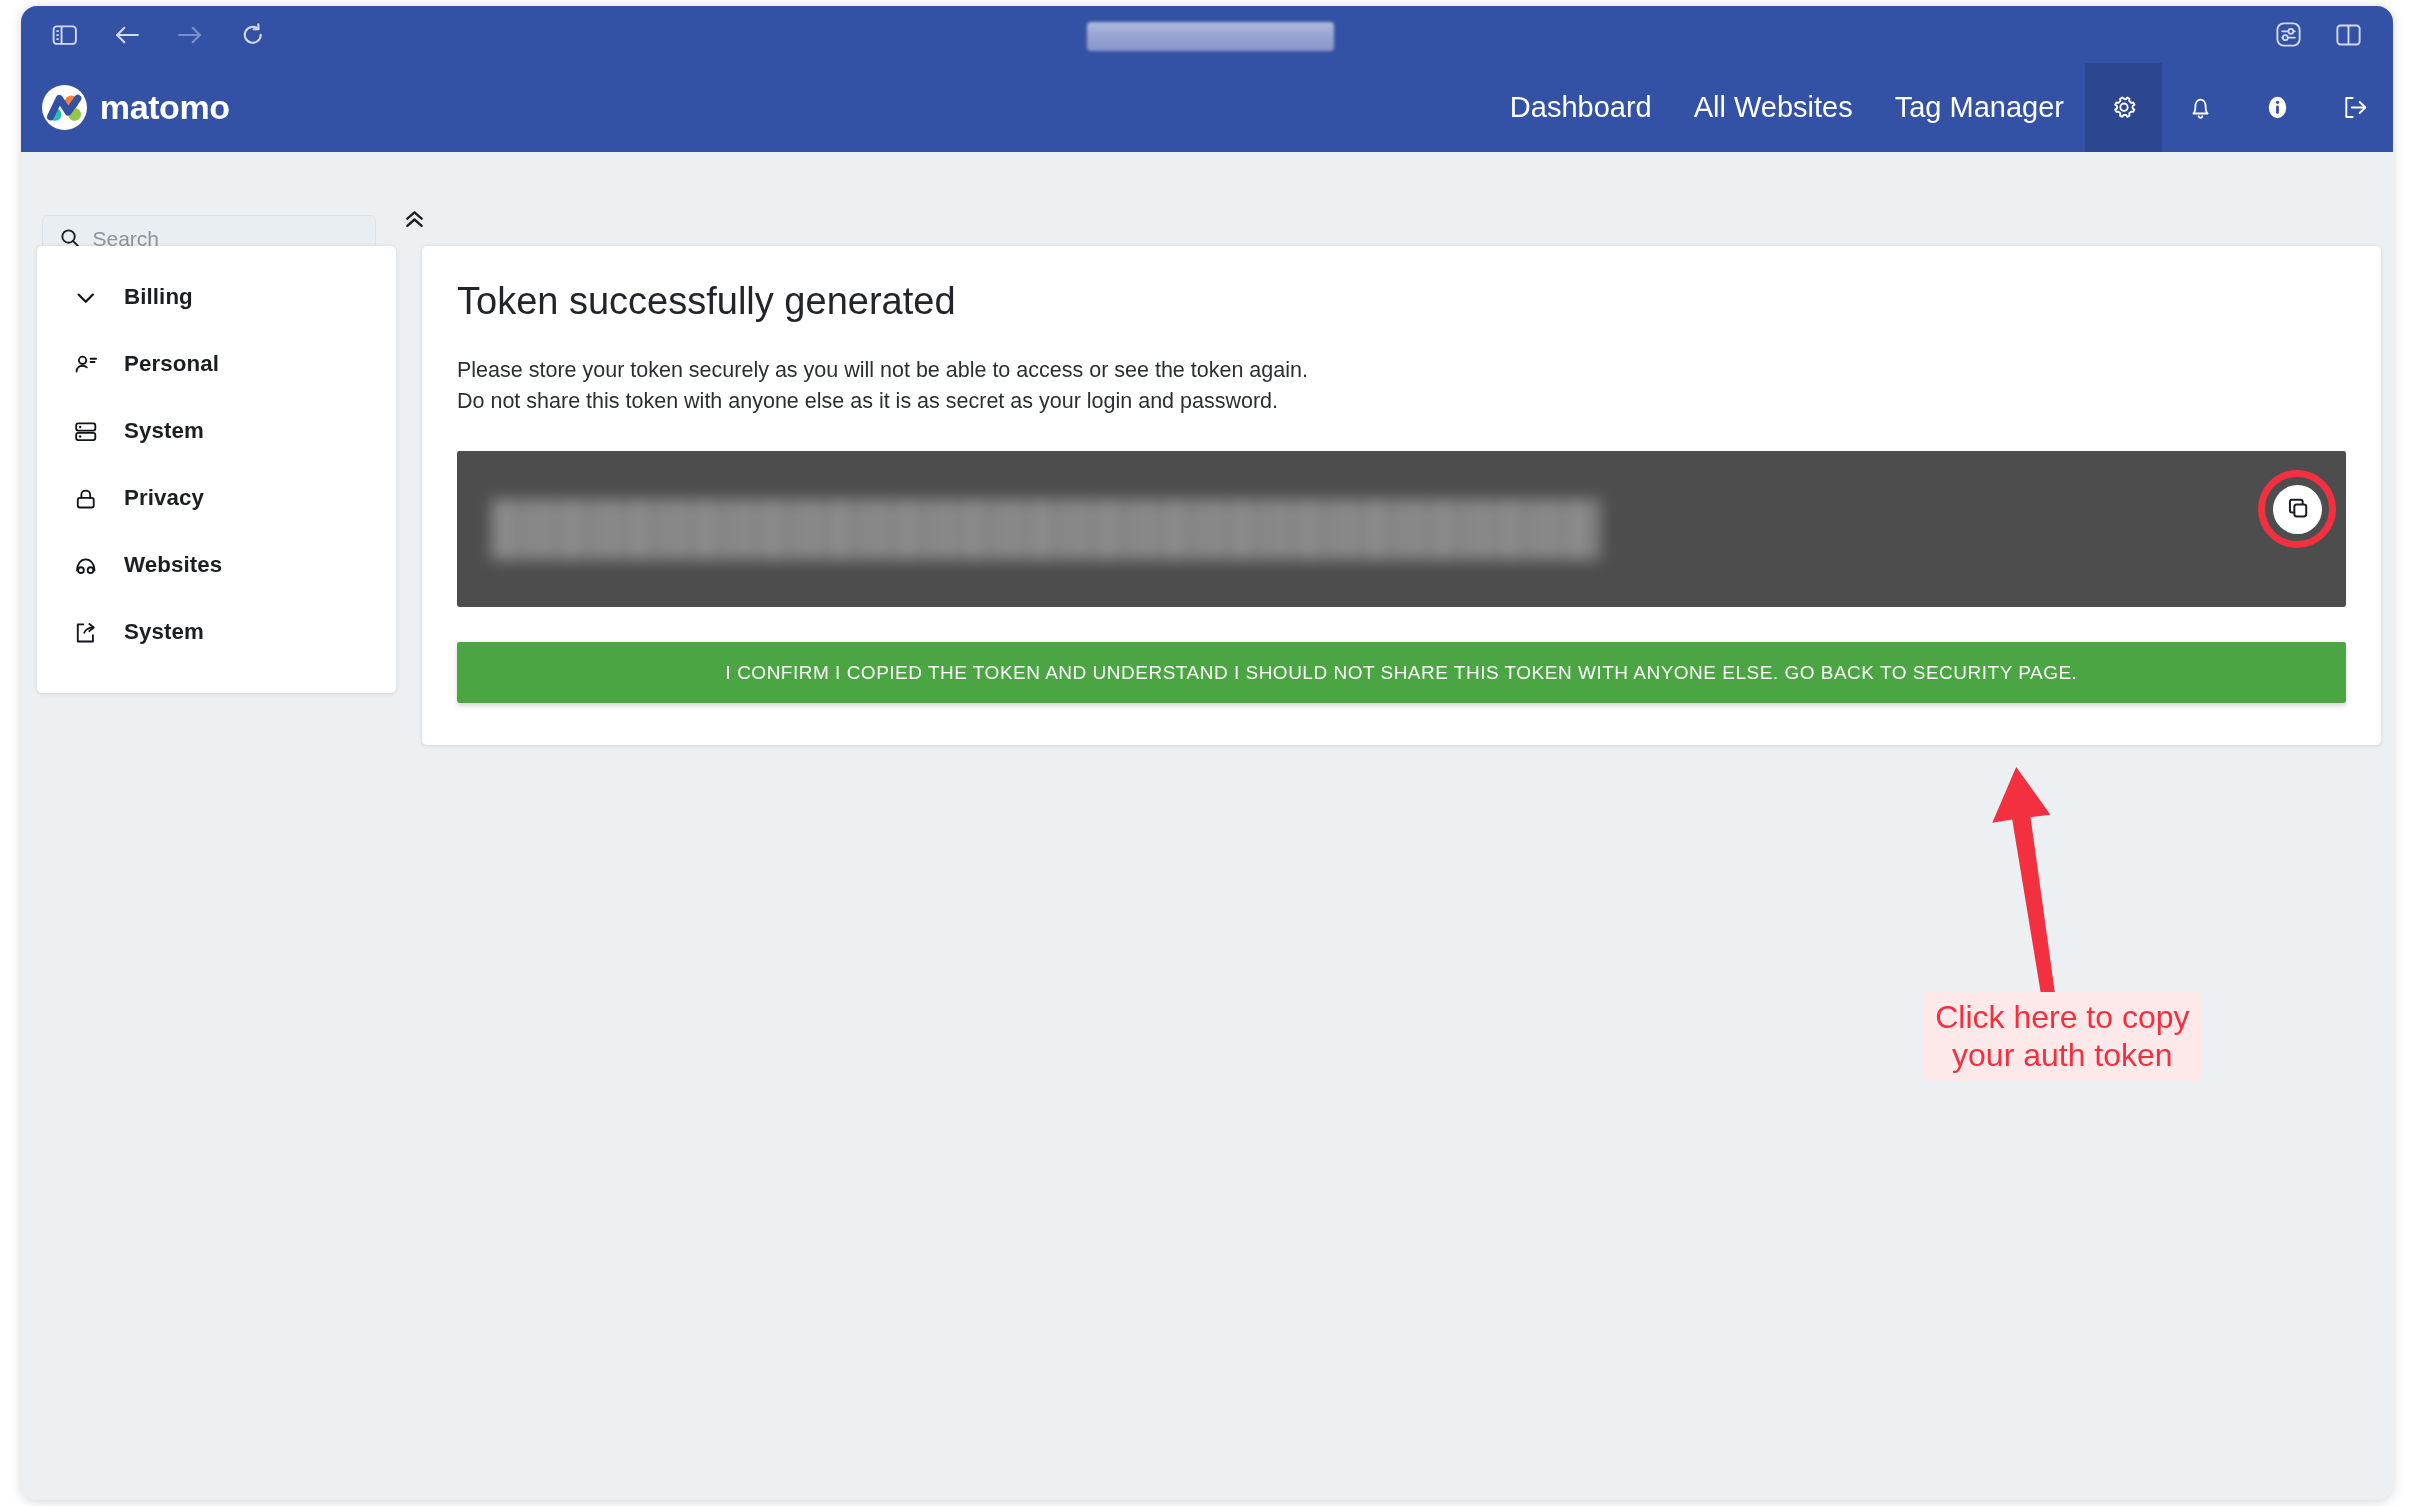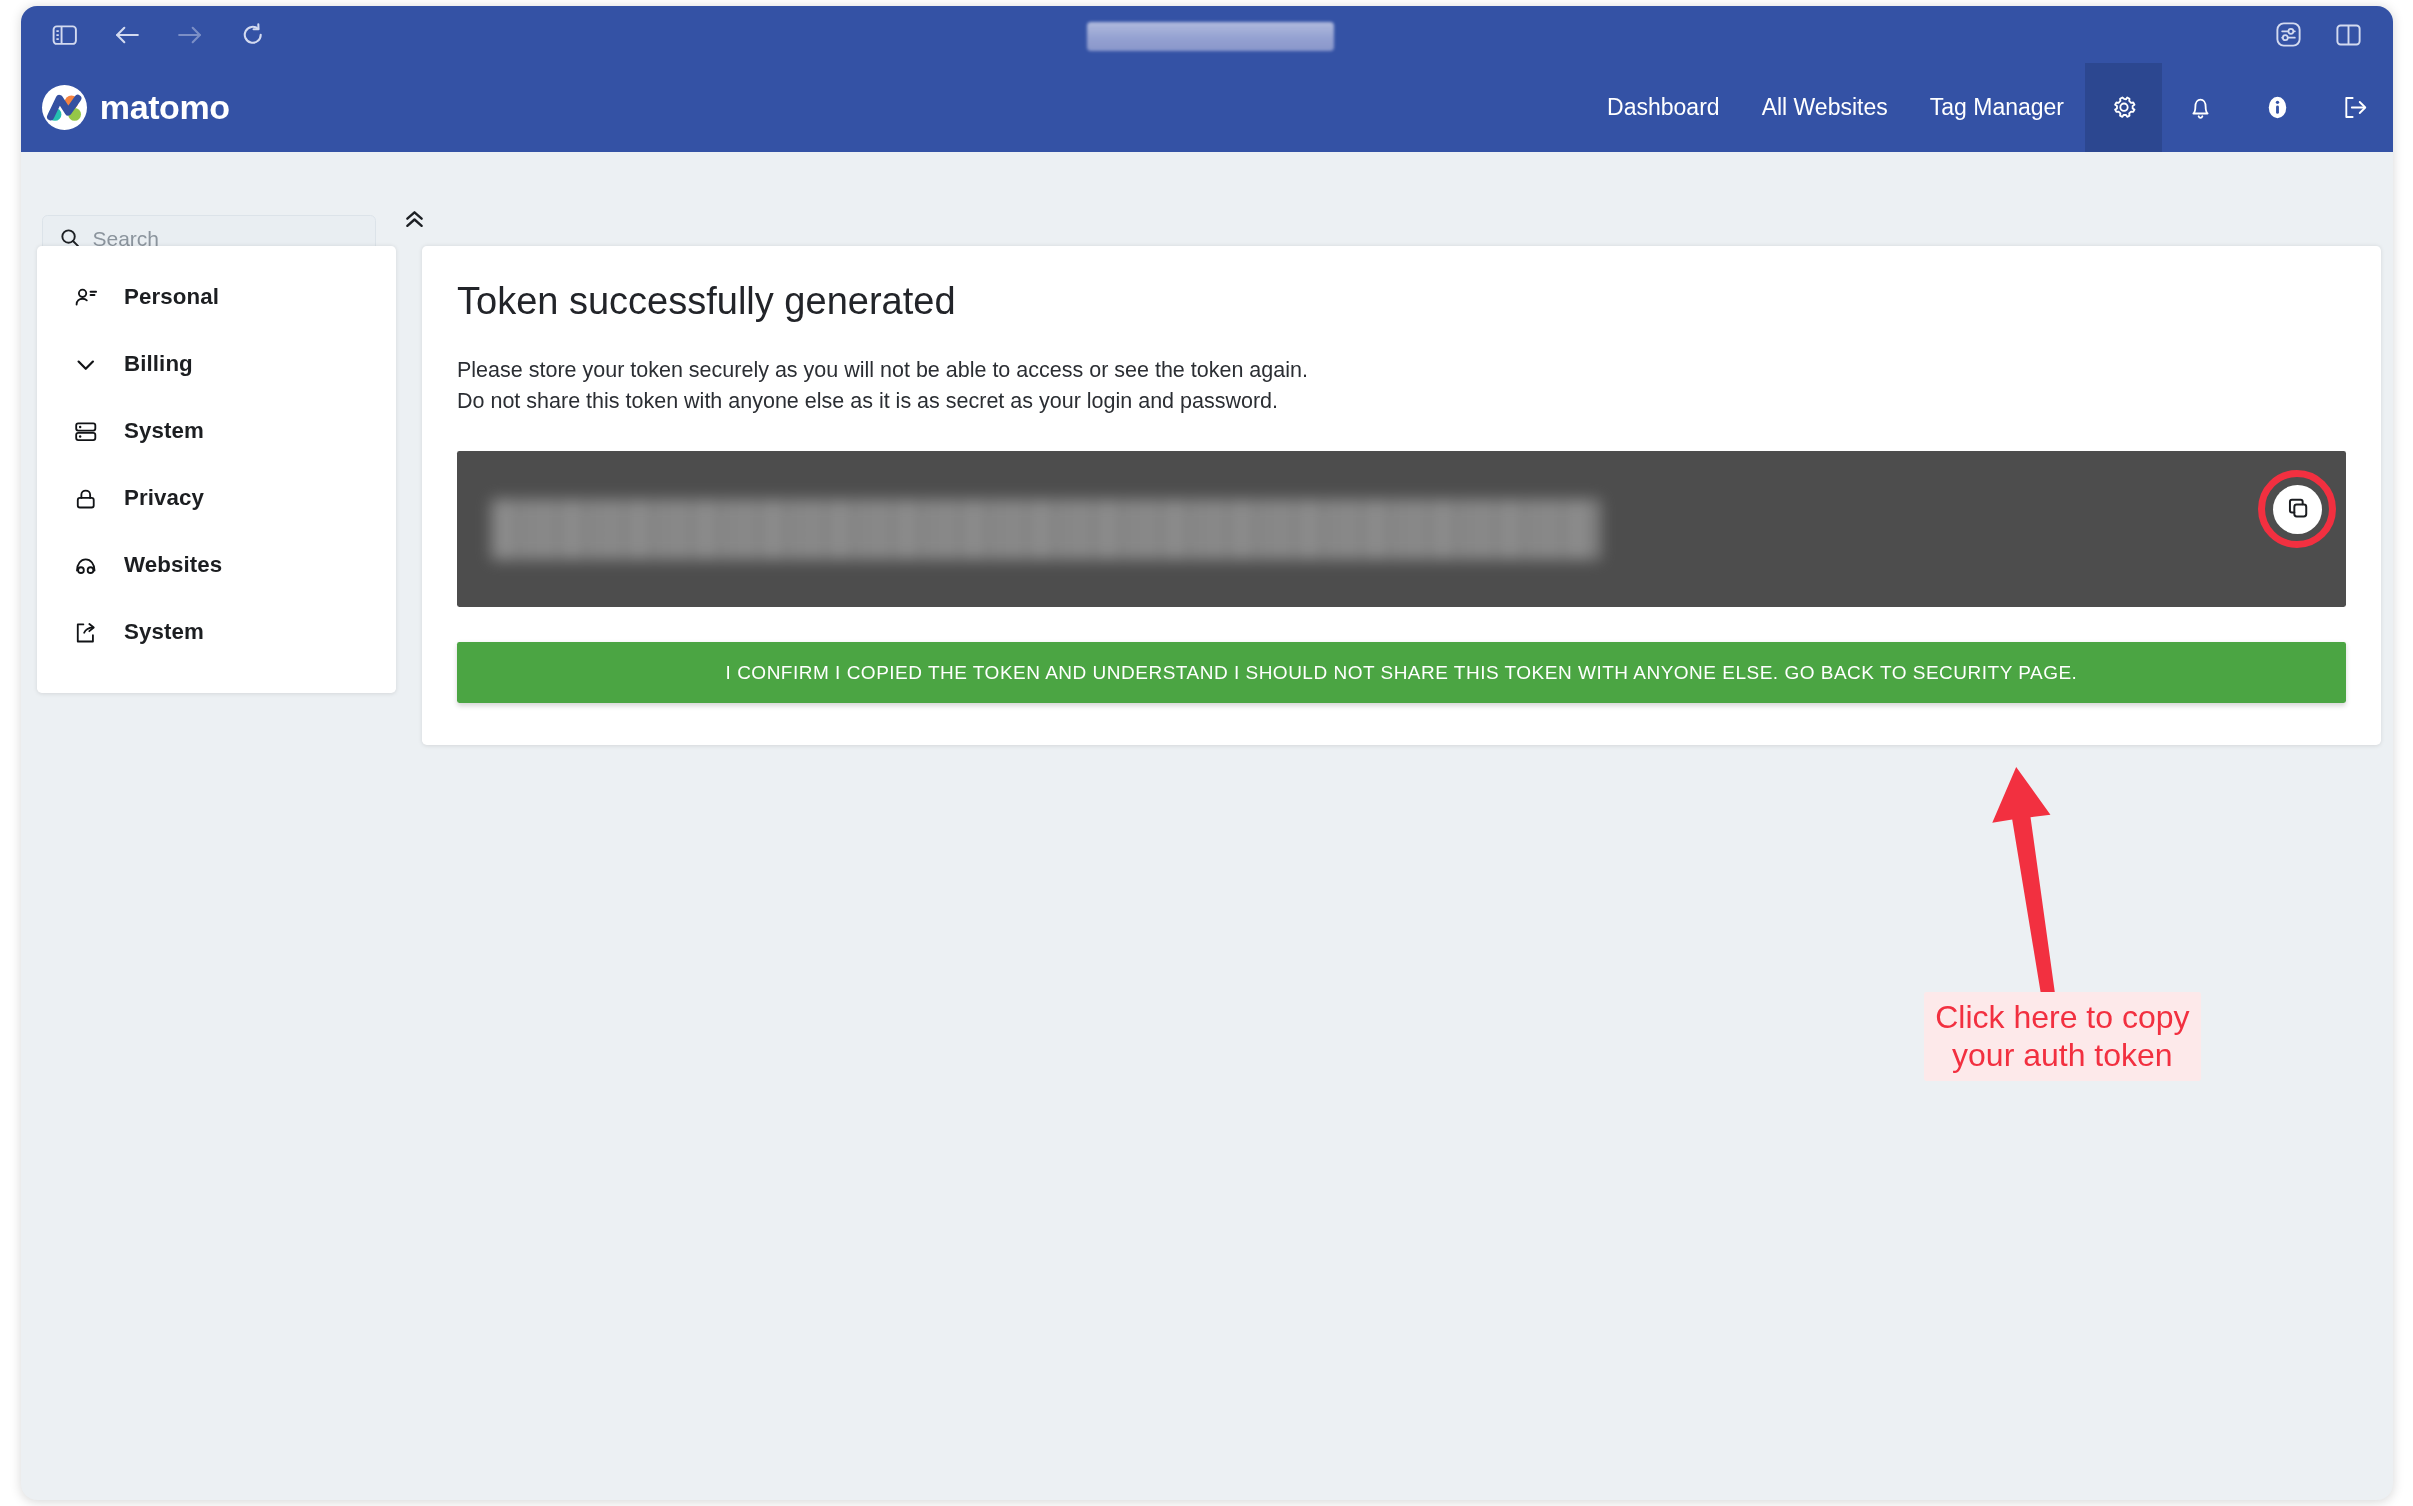--- a/index.html
+++ b/index.html
@@ -79,21 +79,21 @@
   }
   .app-nav {
     position: absolute;
     right: 0; top: 0; height: 89px;
     display: flex; align-items: stretch;
   }
   .nav-link {
     display: flex; align-items: center;
     padding: 0 21px;
     color: #ffffff;
-    font-size: 23px;
+    font-size: 29px;
     font-weight: 400;
     white-space: nowrap;
   }
   .nav-icon-btn {
     width: 77px;
     display: flex; align-items: center; justify-content: center;
   }
   .nav-icon-btn.active { background: #2C4790; }
 
   
@@ -380,36 +380,36 @@
           <polyline points="8,25 17,17 26,25" stroke="#1d2024" stroke-width="3" stroke-linecap="round" stroke-linejoin="round" fill="none"></polyline>
         </svg>
       </div>
     </div>
 
     <nav class="sidebar">
 
       <div class="side-item">
         <span class="side-icon">
           <svg width="25.5" height="25.5" viewBox="0 0 32 32" fill="none">
+            <polyline points="7,12 16,21 25,12" stroke="#111316" stroke-width="2.8" stroke-linecap="round" stroke-linejoin="round" fill="none"></polyline>
+          </svg>
+        </span>
+        <span class="side-label">Billing</span>
+      </div>
+
+      <div class="side-item">
+        <span class="side-icon">
+          <svg width="25.5" height="25.5" viewBox="0 0 32 32" fill="none">
             <circle cx="12" cy="10.5" r="4.6" stroke="#111316" stroke-width="2.3"></circle>
             <path d="M4.5 24.5 C4.5 19.8 8 17.3 12 17.3 C14.1 17.3 16 18 17.3 19.2" stroke="#111316" stroke-width="2.3" stroke-linecap="round" fill="none"></path>
             <line x1="22" y1="8.5" x2="29" y2="8.5" stroke="#111316" stroke-width="2.3" stroke-linecap="round"></line>
             <line x1="22" y1="12.5" x2="27" y2="12.5" stroke="#111316" stroke-width="2.3" stroke-linecap="round"></line>
           </svg>
         </span>
         <span class="side-label">Personal</span>
-      </div>
-
-      <div class="side-item">
-        <span class="side-icon">
-          <svg width="25.5" height="25.5" viewBox="0 0 32 32" fill="none">
-            <polyline points="7,12 16,21 25,12" stroke="#111316" stroke-width="2.8" stroke-linecap="round" stroke-linejoin="round" fill="none"></polyline>
-          </svg>
-        </span>
-        <span class="side-label">Billing</span>
       </div>
 
       <div class="side-item">
         <span class="side-icon">
           <svg width="25.5" height="25.5" viewBox="0 0 32 32" fill="none">
             <rect x="4" y="5.5" width="24" height="9" rx="2.6" stroke="#111316" stroke-width="2.3"></rect>
             <rect x="4" y="17.5" width="24" height="9" rx="2.6" stroke="#111316" stroke-width="2.3"></rect>
             <circle cx="9" cy="10" r="1.5" fill="#111316"></circle>
             <circle cx="9" cy="22" r="1.5" fill="#111316"></circle>
           </svg>

